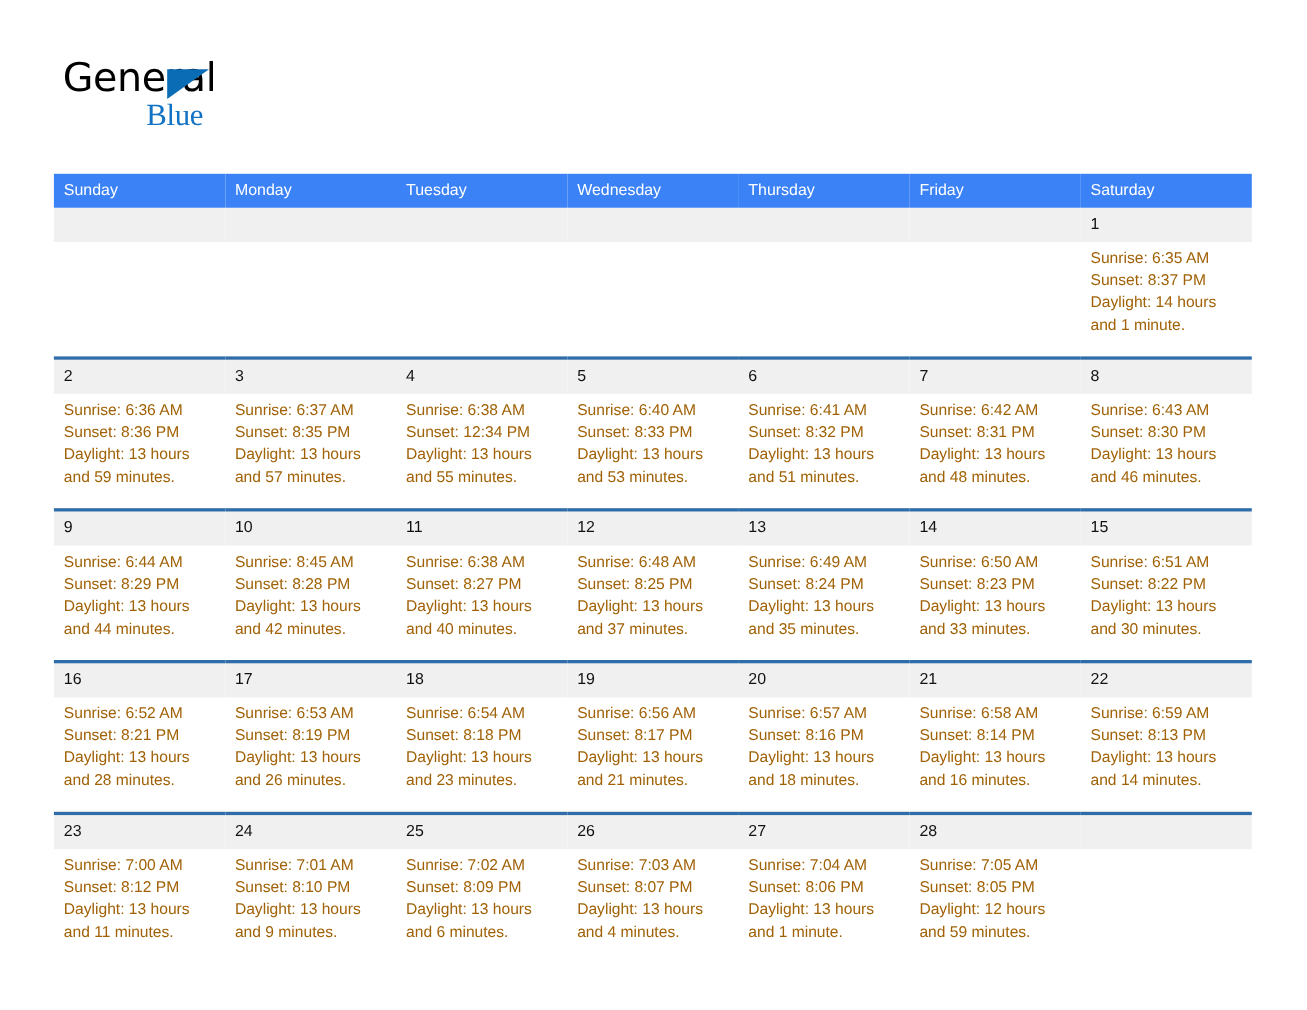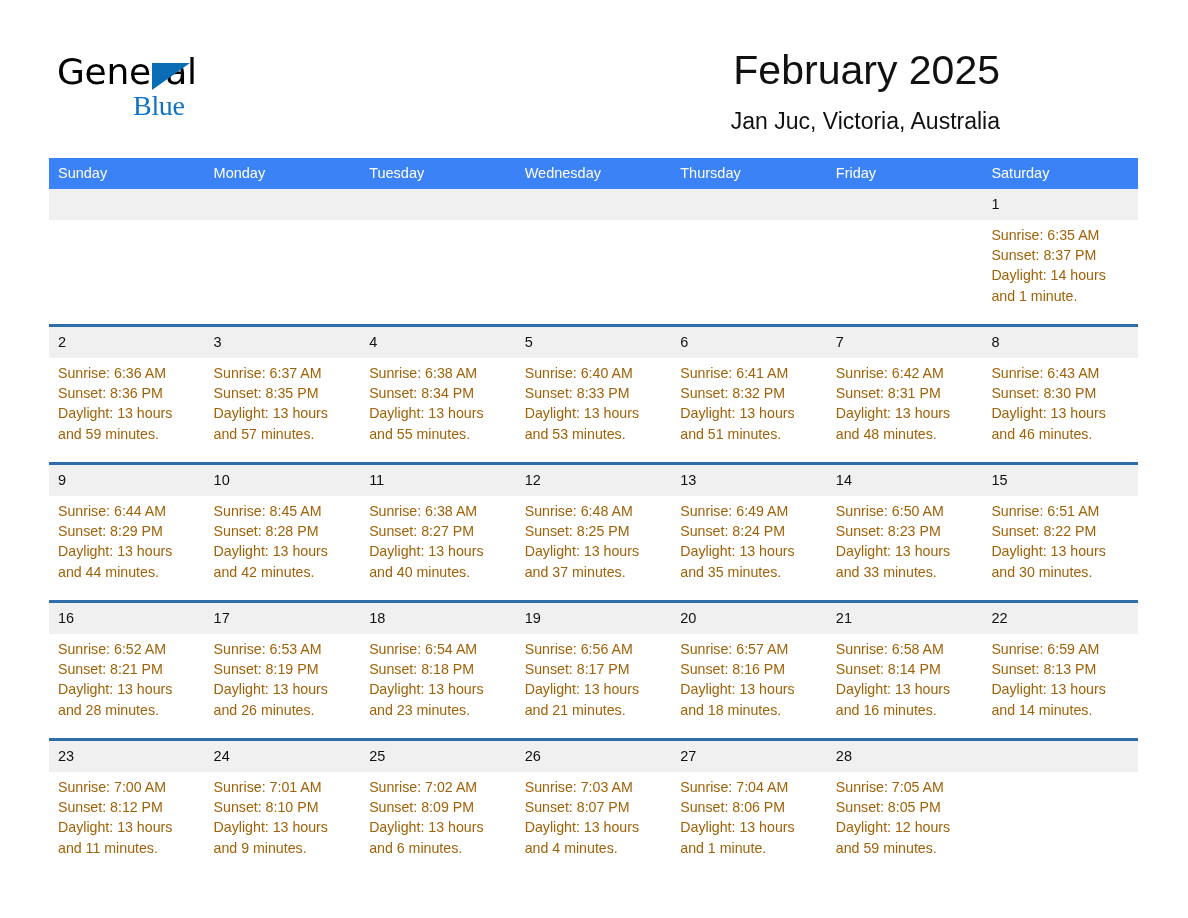--- a/index.html
+++ b/index.html
@@ -157,24 +157,20 @@
 <div class="page">
 
   <div class="header">
 
     <div class="logo">
       <span class="logo-general">General</span>
       <span class="logo-tri"></span>
       <span class="logo-blue">Blue</span>
     </div>
 
-    <div class="title-block">
-      <div class="cal-title">February 2025</div>
-      <div class="cal-subtitle">Jan Juc, Victoria, Australia</div>
-    </div>
 
   </div>
 
   <table class="calendar">
     <colgroup>
       <col>
         <col>
         <col>
         <col>
         <col>
@@ -235,21 +231,21 @@
             <div class="cell-body">
               <div>Sunrise: 6:37 AM</div>
               <div>Sunset: 8:35 PM</div>
               <div class="wrap">Daylight: 13 hours and 57 minutes.</div>
             </div>
           </td>
           <td>
             <div class="daynum">4</div>
             <div class="cell-body">
               <div>Sunrise: 6:38 AM</div>
-              <div>Sunset: 8:34 PM</div>
+              <div>Sunset: 12:34 PM</div>
               <div class="wrap">Daylight: 13 hours and 55 minutes.</div>
             </div>
           </td>
           <td>
             <div class="daynum">5</div>
             <div class="cell-body">
               <div>Sunrise: 6:40 AM</div>
               <div>Sunset: 8:33 PM</div>
               <div class="wrap">Daylight: 13 hours and 53 minutes.</div>
             </div>

